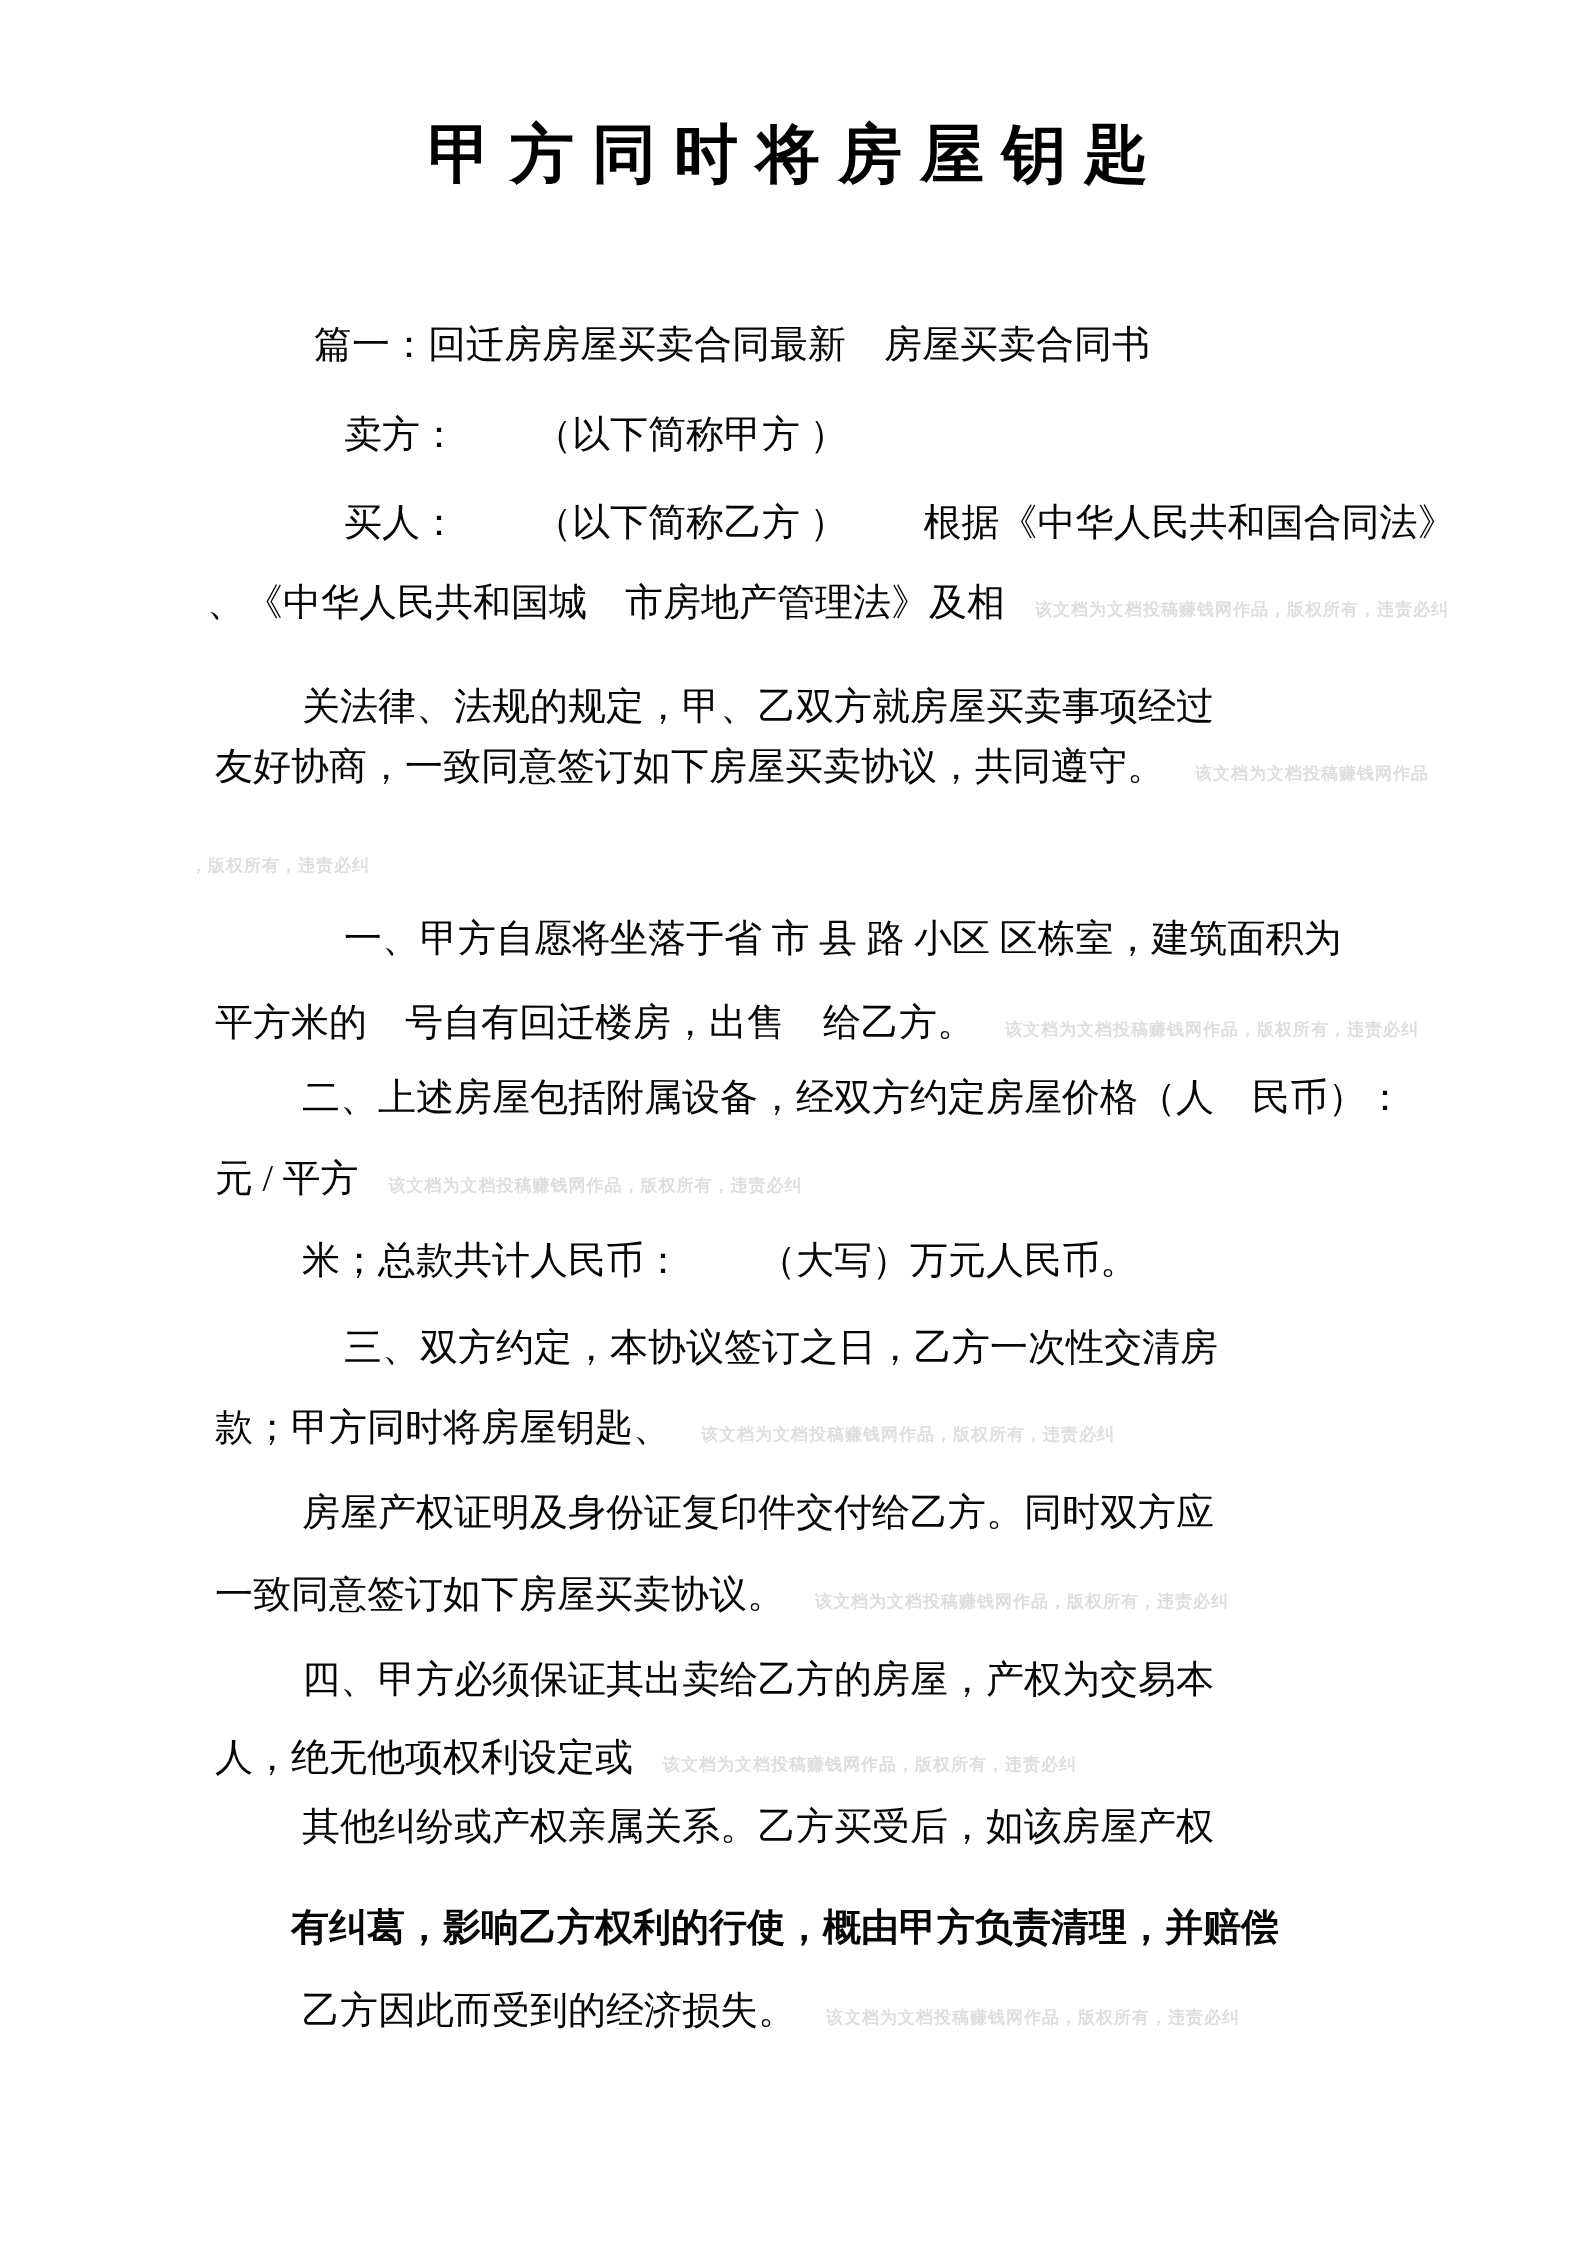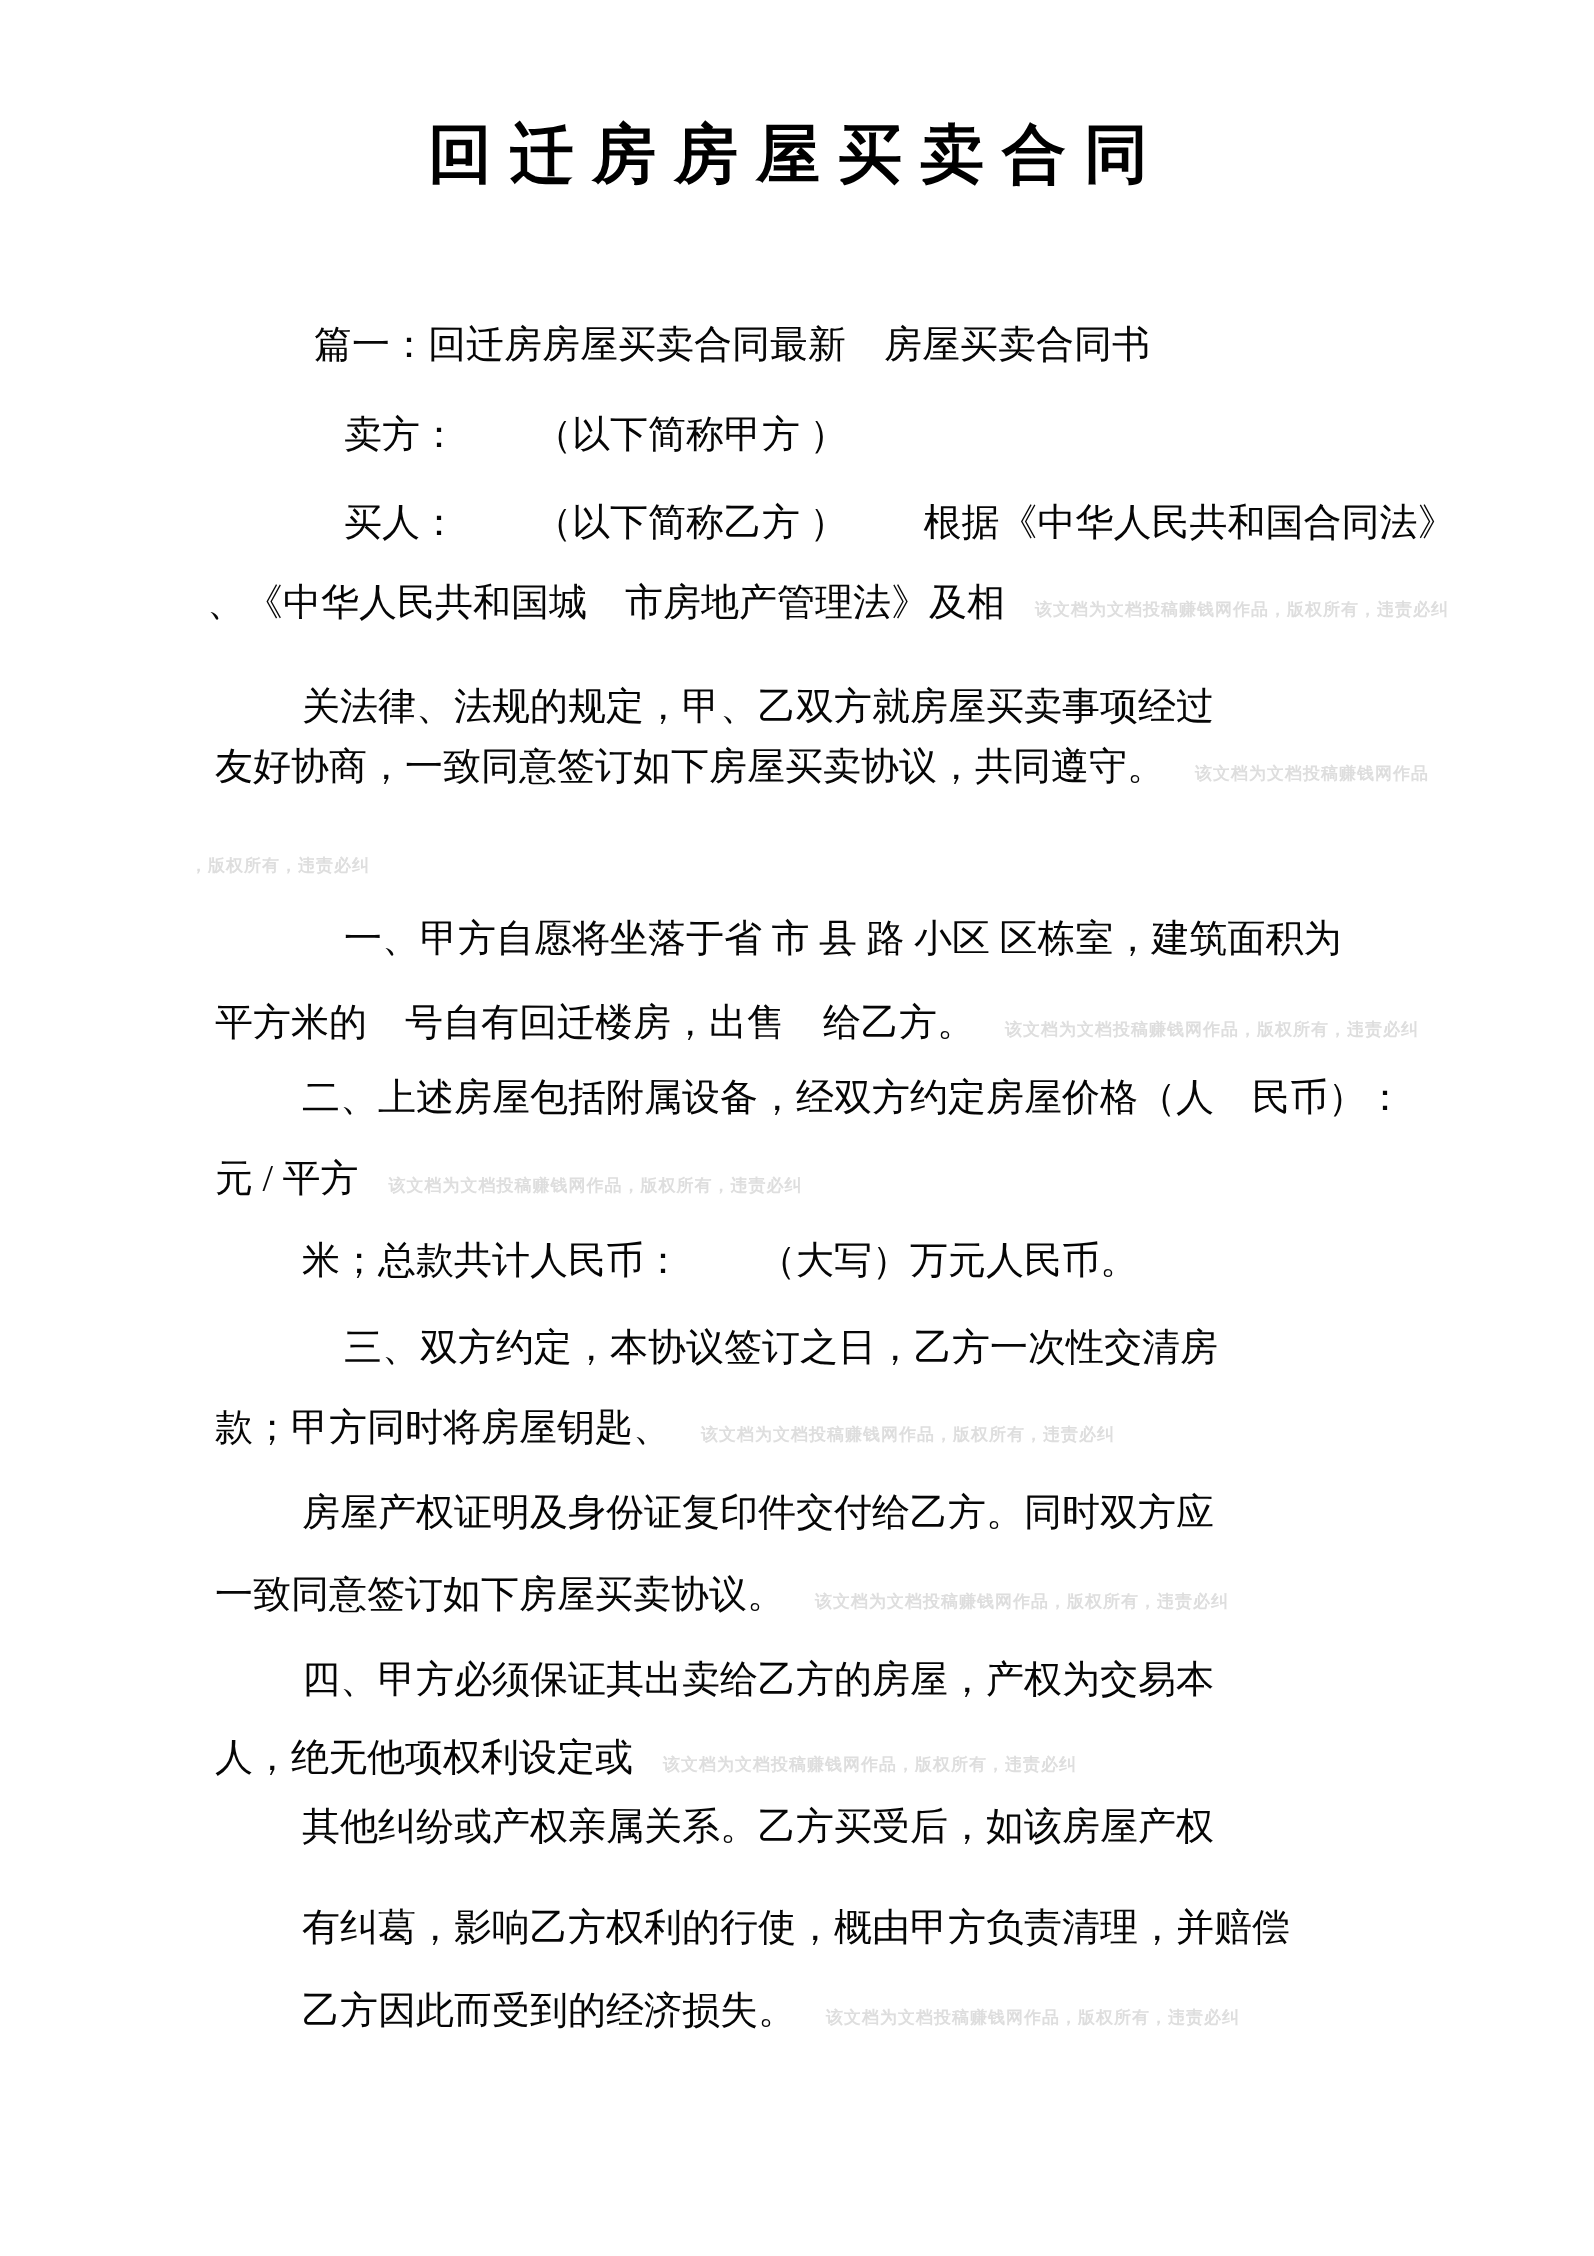--- a/index.html
+++ b/index.html
@@ -41,21 +41,21 @@
     font-family:"Liberation Sans","DejaVu Sans",sans-serif;
     font-weight:bold;
   }
   .wm-only .wm{margin-left:0;}
 </style>
 </head>
 <body>
 
 <div class="page">
 
-  <h1 class="doc-title">回迁房房屋买卖合同</h1>
+  <h1 class="doc-title">甲方同时将房屋钥匙</h1>
 
   <div class="line" style="top:322px;left:286px;margin-left:28px;"><span>篇一：回迁房房屋买卖合同最新　房屋买卖合同书</span></div>
 
   <div class="line" style="top:412px;left:344px;"><span>卖方：　　（以下简称甲方 ）</span></div>
 
   <div class="line" style="top:500px;left:344px;"><span>买人：　　（以下简称乙方 ）　　根据《中华人民共和国合同法》</span></div>
 
   <div class="line" style="top:580px;left:207px;"><span>、《中华人民共和国城　市房地产管理法》及相</span><span class="wm">该文档为文档投稿赚钱网作品，版权所有，违责必纠</span></div>
 
   <div class="line" style="top:684px;left:302px;"><span>关法律、法规的规定，甲、乙双方就房屋买卖事项经过</span></div>
@@ -81,17 +81,17 @@
   <div class="line" style="top:1490px;left:302px;"><span>房屋产权证明及身份证复印件交付给乙方。同时双方应</span></div>
 
   <div class="line" style="top:1572px;left:215px;"><span>一致同意签订如下房屋买卖协议。</span><span class="wm">该文档为文档投稿赚钱网作品，版权所有，违责必纠</span></div>
 
   <div class="line" style="top:1657px;left:302px;"><span>四、甲方必须保证其出卖给乙方的房屋，产权为交易本</span></div>
 
   <div class="line" style="top:1735px;left:215px;"><span>人，绝无他项权利设定或</span><span class="wm">该文档为文档投稿赚钱网作品，版权所有，违责必纠</span></div>
 
   <div class="line" style="top:1804px;left:302px;"><span>其他纠纷或产权亲属关系。乙方买受后，如该房屋产权</span></div>
 
-  <div class="line" style="top:1905px;left:302px;"><span>有纠葛，影响乙方权利的行使，概由甲方负责清理，并赔偿</span></div>
+  <div class="line" style="top:1905px;left:291px;font-weight:bold;"><span>有纠葛，影响乙方权利的行使，概由甲方负责清理，并赔偿</span></div>
 
   <div class="line" style="top:1988px;left:302px;"><span>乙方因此而受到的经济损失。</span><span class="wm">该文档为文档投稿赚钱网作品，版权所有，违责必纠</span></div>
 
 </div>
 
 </body></html>

